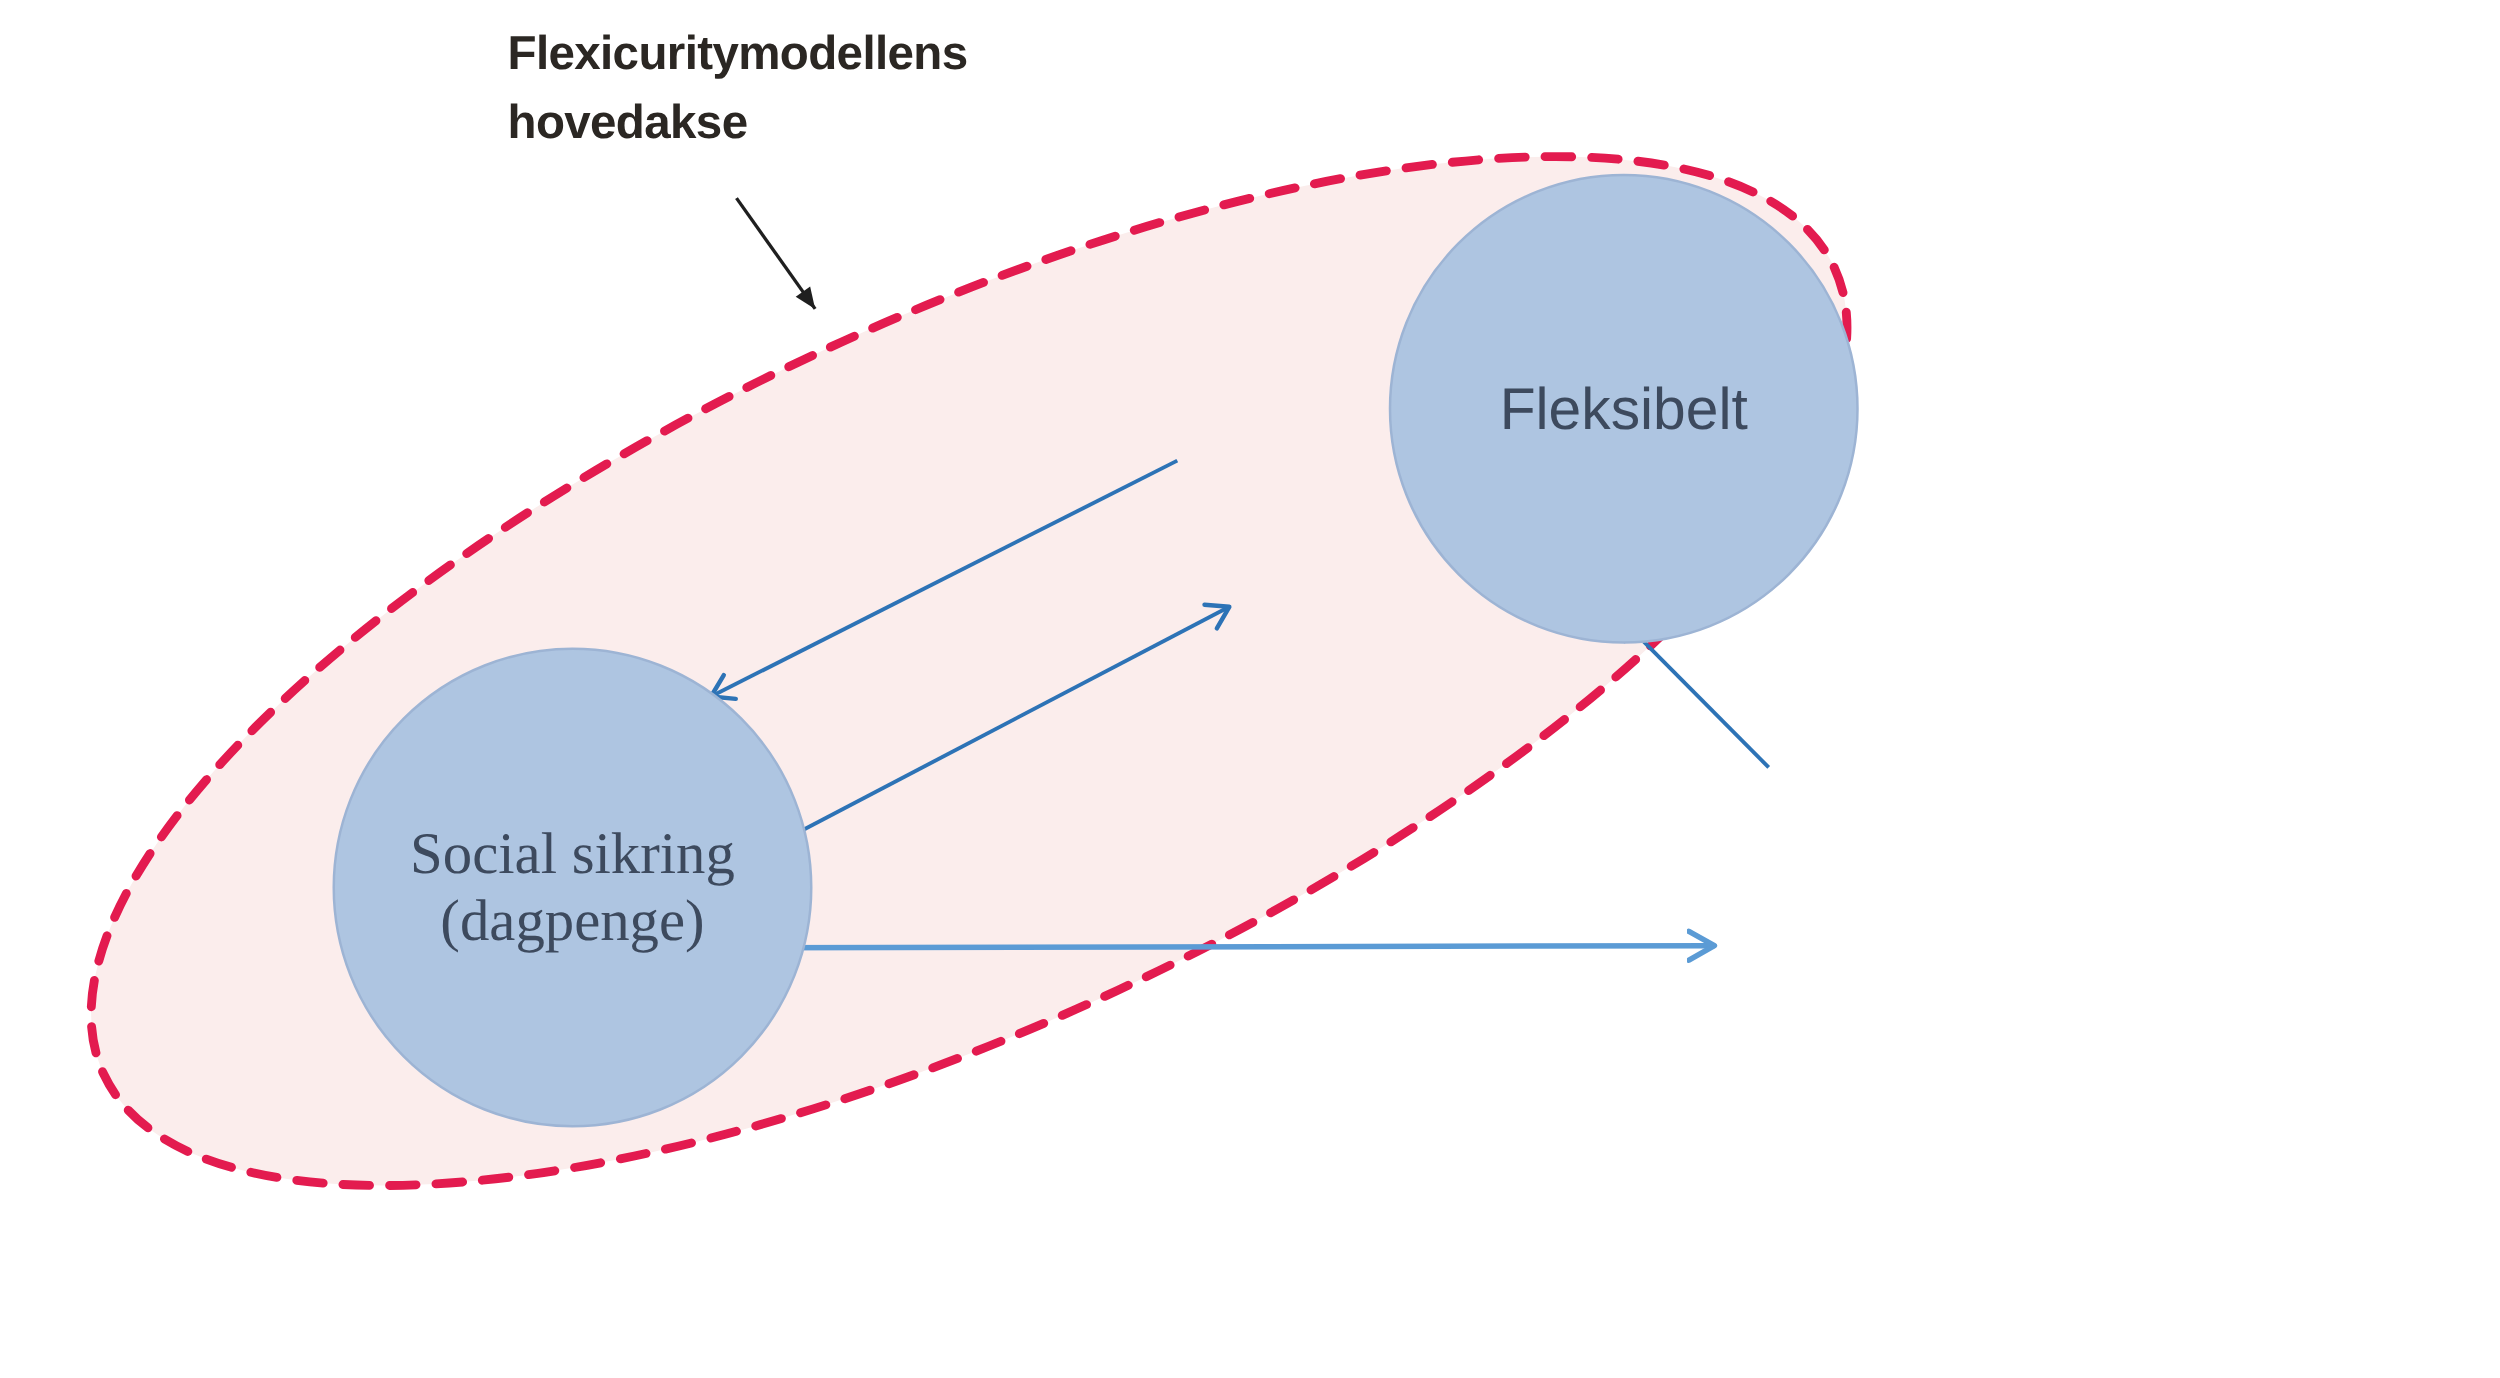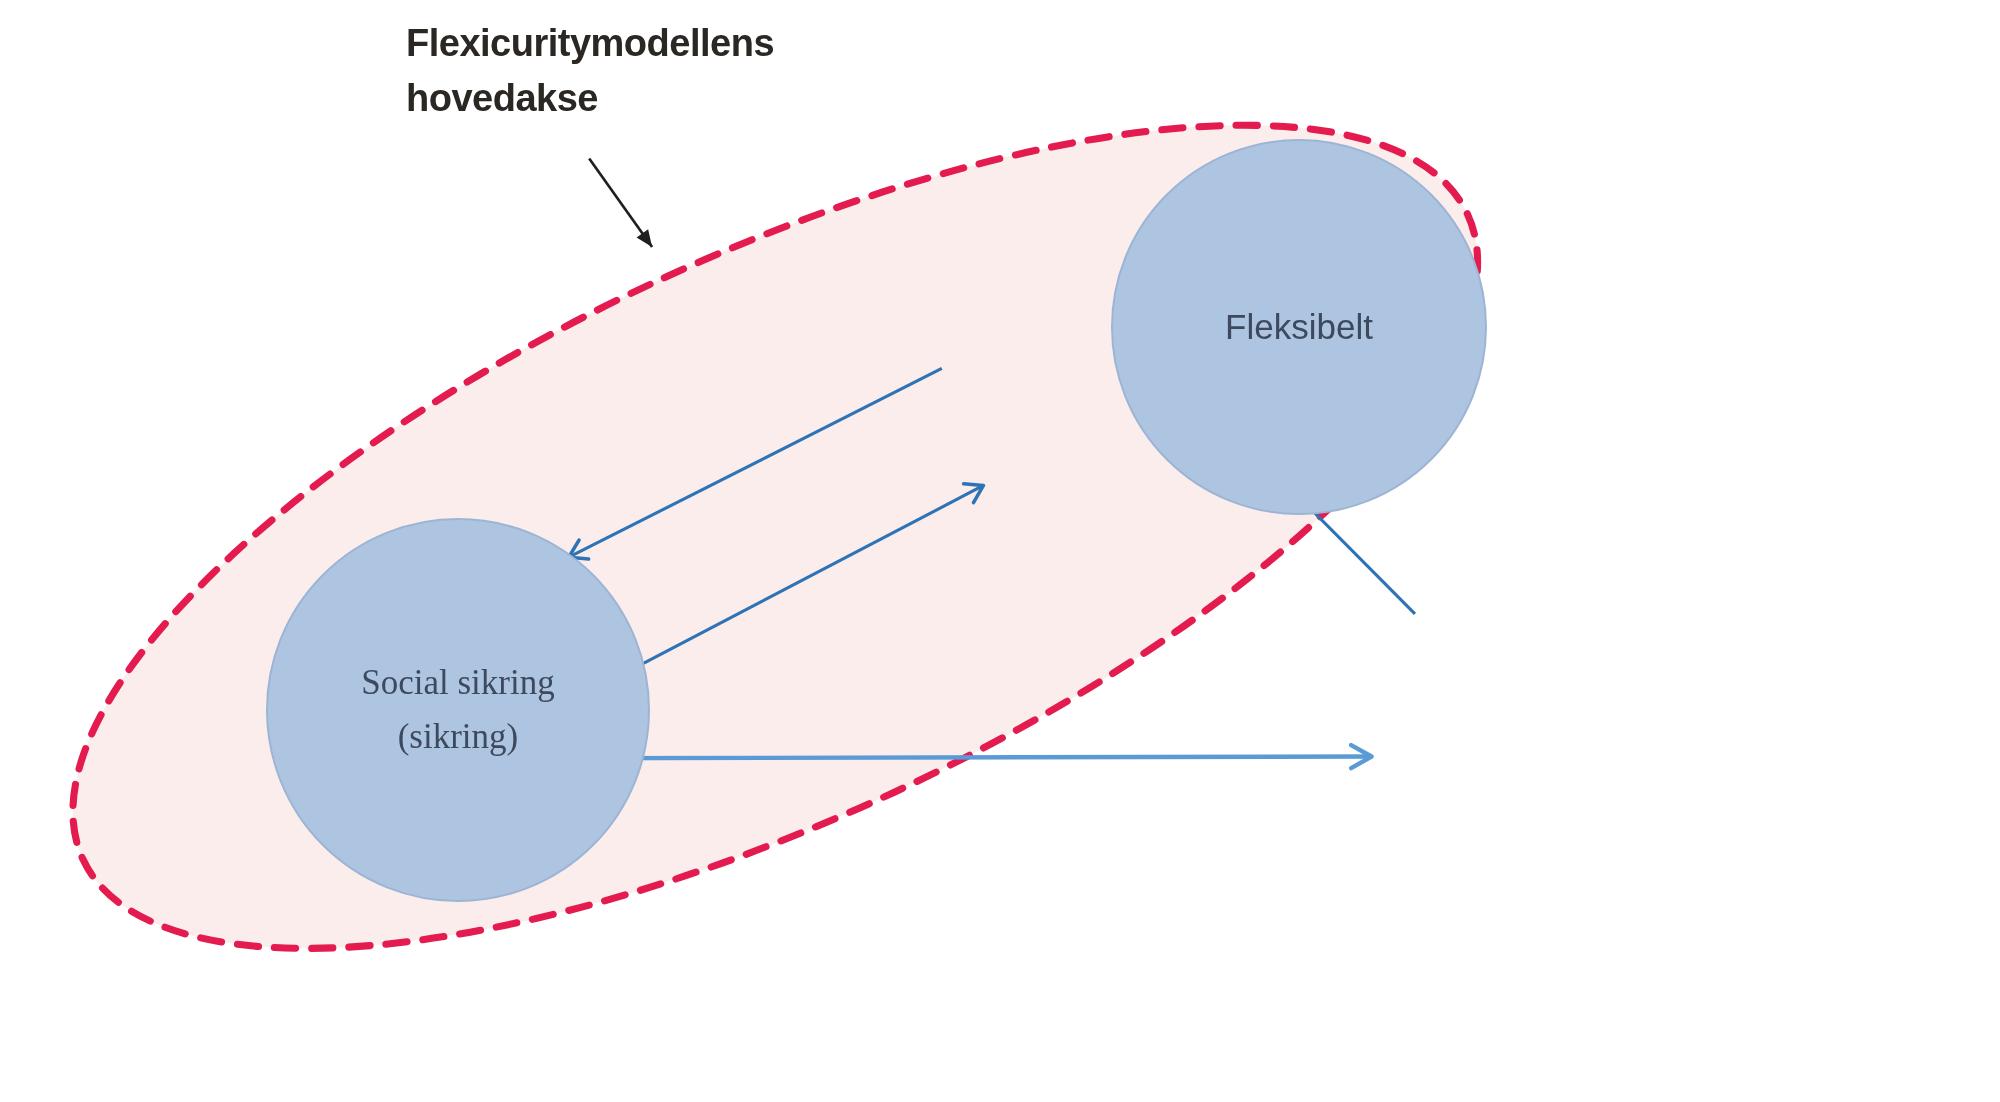--- a/index.html
+++ b/index.html
@@ -41,21 +41,21 @@
     border-radius:50%;
     background:var(--node-fill);
     border:2px solid var(--node-border);
     box-sizing:border-box;
     display:flex;
     flex-direction:column;
     align-items:center;
     justify-content:center;
     text-align:center;
     color:var(--node-text);
-    font-size:35px;
+    font-size:47px;
     line-height:54px;
   }
   .node span{display:block;}
   .node-fleksibelt{left:1111px;top:139px;width:376px;height:376px;}
   .node-social{left:266px;top:518px;width:384px;height:384px;font-family:Liberation Serif, serif;}
   .node-amp{left:1604px;top:557px;width:376px;height:376px;}
   .diagram-title{
     position:absolute;
     left:406px;top:16px;
     font-size:38px;
@@ -101,17 +101,17 @@
     <span>Flexicuritymodellens</span>
     <span>hovedakse</span>
   </div>
 
   <div class="node node-fleksibelt">
     <span>Fleksibelt</span>
   </div>
 
   <div class="node node-social">
     <span>Social sikring</span>
-    <span>(sikring)</span>
+    <span>(dagpenge)</span>
   </div>
 
 
 </div>
 
 </body></html>

